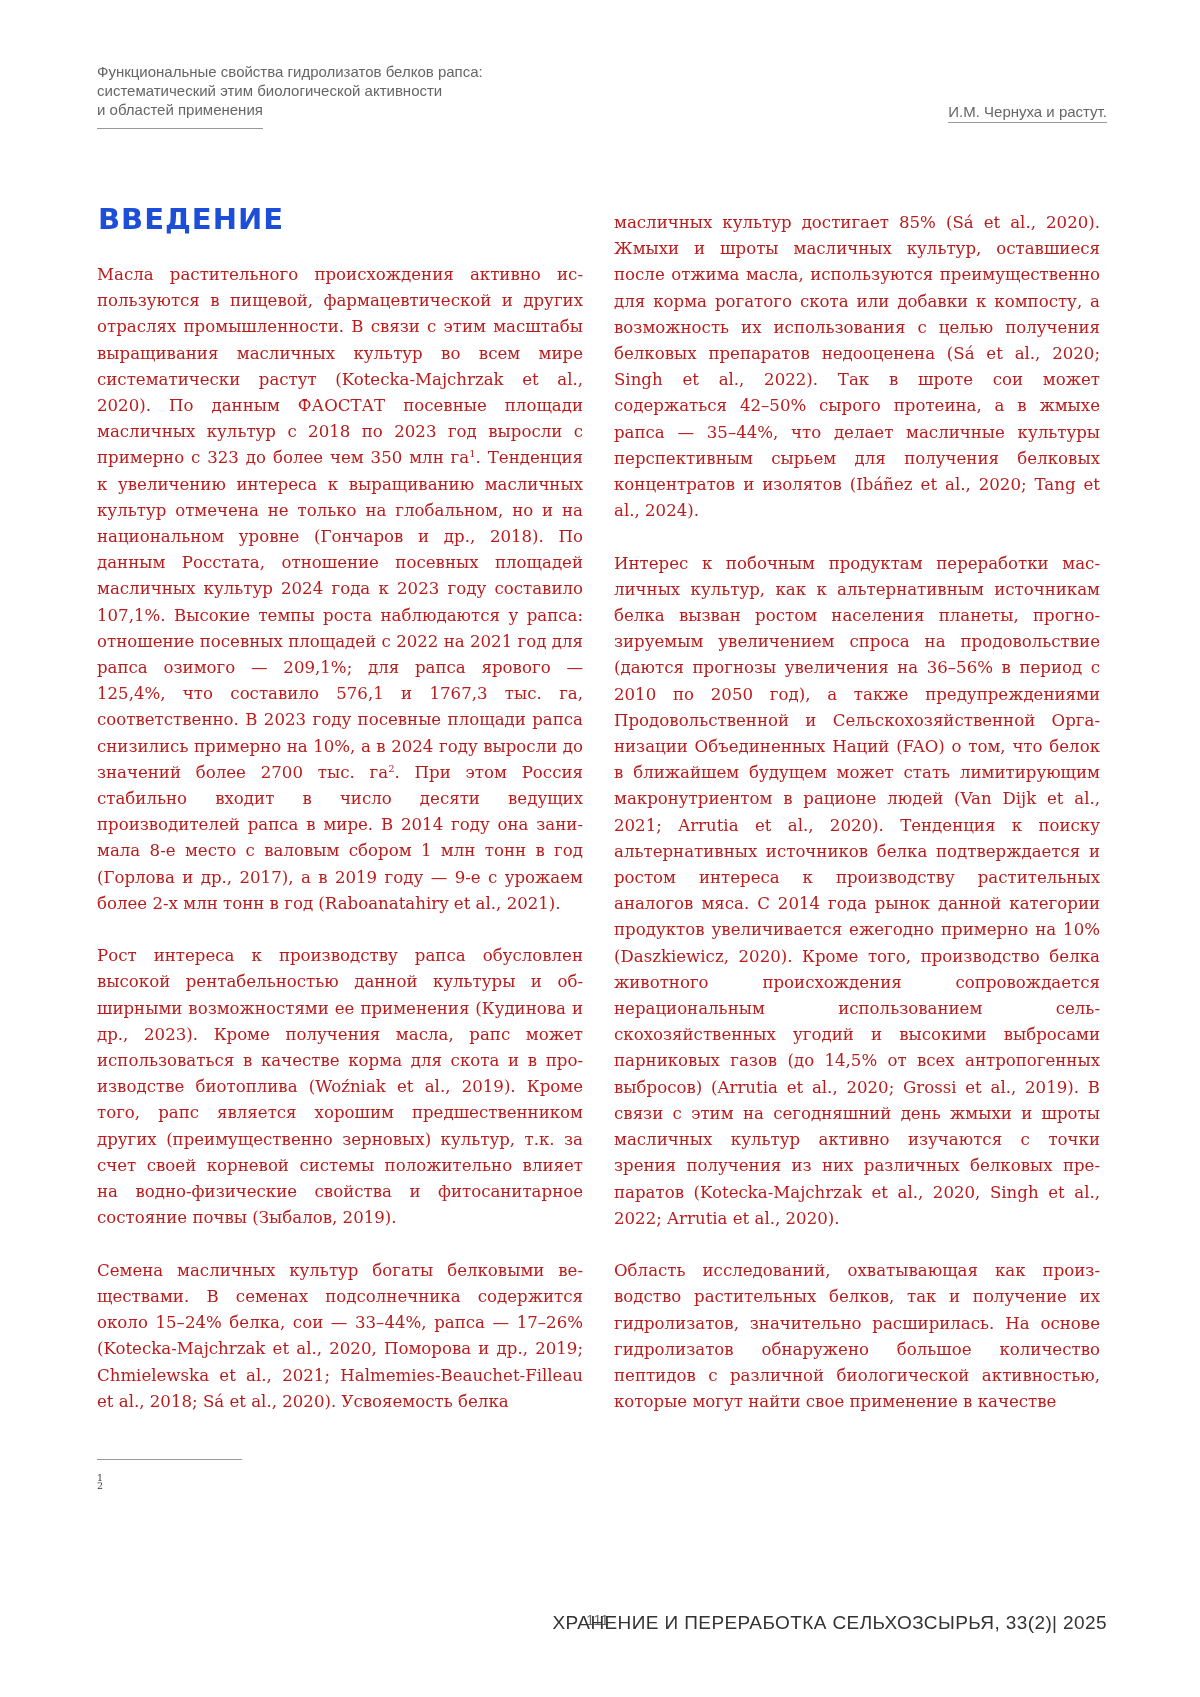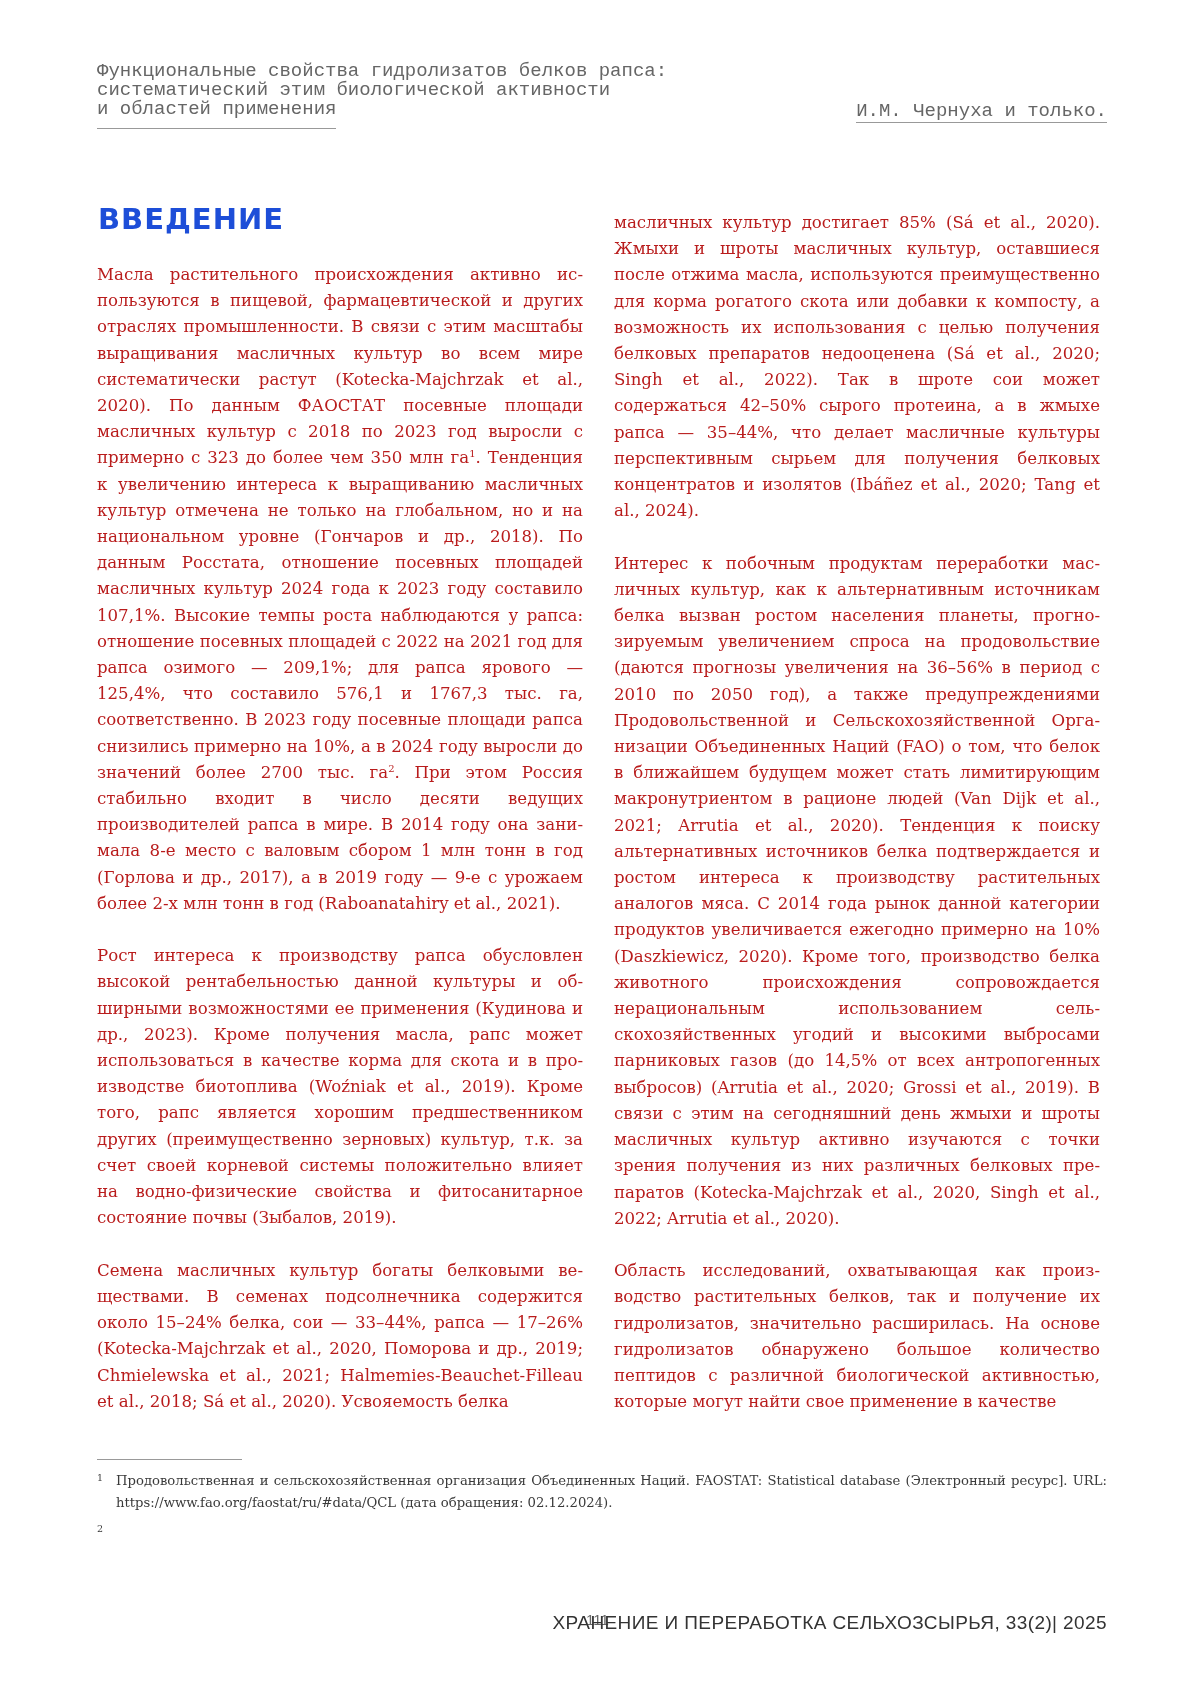--- a/index.html
+++ b/index.html
@@ -1,18 +1,18 @@
 <!DOCTYPE html>
 <html><head>
 <meta charset="utf-8">
 <style>
   html, body { margin: 0; padding: 0; background: #ffffff; }
   body { width: 1200px; height: 1697px; position: relative; overflow: hidden; color: #2b2b2b; }
   .running-head { position: absolute; left: 97px; top: 62px; width: 1010px; height: 60px;
-    font-family: Liberation Mono, monospace; font-size: 19px; color: #666; }
+    font-family: Liberation Sans, sans-serif; font-size: 15px; color: #666; }
   .rh-title { position: absolute; left: 0; top: 0; line-height: 19px; }
   .rh-title .line { display: block; white-space: nowrap; }
   .rh-title .underlined { display: inline-block; border-bottom: 1.5px solid #999; padding-bottom: 9px; }
   .rh-authors { position: absolute; right: 0; top: 40px; line-height: 19px; border-bottom: 1.5px solid #999; padding-bottom: 1px; }
 
   .section-heading { position: absolute; left: 98px; top: 202px; margin: 0;
     font-family: "DejaVu Sans", sans-serif; font-weight: bold; font-size: 29px; letter-spacing: 1px; color: #1d4ed8; }
 
   .column { position: absolute; width: 486px; font-family: "DejaVu Serif", serif; font-size: 16.6px;
     line-height: 26.2px; text-align: justify; color: #b91c1c; }
@@ -34,42 +34,41 @@
 </style>
 </head>
 <body>
 
 <header class="running-head">
   <div class="rh-title">
     <span class="line">Функциональные свойства гидролизатов белков рапса:</span>
     <span class="line">систематический этим биологической активности</span>
     <span class="line"><span class="underlined">и областей применения</span></span>
   </div>
-  <div class="rh-authors">И.М. Чернуха и только.</div>
+  <div class="rh-authors">И.М. Чернуха и растут.</div>
 </header>
 
 <h2 class="section-heading">ВВЕДЕНИЕ</h2>
 
 <div class="column col-left">
   <p><span>Масла растительного происхождения активно ис­пользуются в пищевой, фармацевтической и дру­гих отраслях промышленности. В связи с этим мас­штабы выращивания масличных культур во всем мире систематически растут (Kotecka-Majchrzak et al., 2020). По данным ФАОСТАТ посевные площа­ди масличных культур с 2018 по 2023 год выросли с примерно с 323 до более чем 350 млн га</span><sup>1</sup><span>. Тенден­ция к увеличению интереса к выращиванию мас­личных культур отмечена не только на глобаль­ном, но и на национальном уровне (Гончаров и др., 2018). По данным Росстата, отношение посевных площадей масличных культур 2024 года к 2023 году составило 107,1%. Высокие темпы роста наблюда­ются у рапса: отношение посевных площадей с 2022 на 2021 год для рапса озимого — 209,1%; для рапса ярового — 125,4%, что составило 576,1 и 1767,3 тыс. га, соответственно. В 2023 году посевные площади рапса снизились примерно на 10%, а в 2024 году выросли до значений более 2700 тыс. га</span><sup>2</sup><span>. При этом Россия стабильно входит в число десяти ведущих производителей рапса в мире. В 2014 году она зани­мала 8-е место с валовым сбором 1 млн тонн в год (Горлова и др., 2017), а в 2019 году — 9-е с урожаем более 2-х млн тонн в год (Raboanatahiry et al., 2021).</span></p>
   <p>Рост интереса к производству рапса обусловлен высокой рентабельностью данной культуры и об­ширными возможностями ее применения (Кудино­ва и др., 2023). Кроме получения масла, рапс может использоваться в качестве корма для скота и в про­изводстве биотоплива (Woźniak et al., 2019). Кроме того, рапс является хорошим предшественником других (преимущественно зерновых) культур, т.к. за счет своей корневой системы положительно влияет на водно-физические свойства и фитосани­тарное состояние почвы (Зыбалов, 2019).</p>
   <p>Семена масличных культур богаты белковыми ве­ществами. В семенах подсолнечника содержится около 15–24% белка, сои — 33–44%, рапса — 17–26% (Kotecka-Majchrzak et al., 2020, Поморова и др., 2019; Chmielewska et al., 2021; Halmemies-Beauchet-Filleau et al., 2018; Sá et al., 2020). Усвояемость белка</p>
 </div>
 
 <div class="column col-right">
   <p>масличных культур достигает 85% (Sá et al., 2020). Жмыхи и шроты масличных культур, оставши­еся после отжима масла, используются преиму­щественно для корма рогатого скота или добавки к компосту, а возможность их использования с це­лью получения белковых препаратов недооцене­на (Sá et al., 2020; Singh et al., 2022). Так в шроте сои может содержаться 42–50% сырого протеина, а в жмыхе рапса — 35–44%, что делает масличные культуры перспективным сырьем для получения белковых концентратов и изолятов (Ibáñez et al., 2020; Tang et al., 2024).</p>
   <p>Интерес к побочным продуктам переработки мас­личных культур, как к альтернативным источникам белка вызван ростом населения планеты, прогно­зируемым увеличением спроса на продовольствие (даются прогнозы увеличения на 36–56% в пери­од с 2010 по 2050 год), а также предупреждениями Продовольственной и Сельскохозяйственной Орга­низации Объединенных Наций (FAO) о том, что бе­лок в ближайшем будущем может стать лимитиру­ющим макронутриентом в рационе людей (Van Dijk et al., 2021; Arrutia et al., 2020). Тенденция к поиску альтернативных источников белка подтверждается и ростом интереса к производству растительных аналогов мяса. С 2014 года рынок данной катего­рии продуктов увеличивается ежегодно примерно на 10% (Daszkiewicz, 2020). Кроме того, производ­ство белка животного происхождения сопрово­ждается нерациональным использованием сель­скохозяйственных угодий и высокими выбросами парниковых газов (до 14,5% от всех антропогенных выбросов) (Arrutia et al., 2020; Grossi et al., 2019). В связи с этим на сегодняшний день жмыхи и шро­ты масличных культур активно изучаются с точки зрения получения из них различных белковых пре­паратов (Kotecka-Majchrzak et al., 2020, Singh et al., 2022; Arrutia et al., 2020).</p>
   <p>Область исследований, охватывающая как произ­водство растительных белков, так и получение их гидролизатов, значительно расширилась. На осно­ве гидролизатов обнаружено большое количество пептидов с различной биологической активностью, которые могут найти свое применение в качестве</p>
 </div>
 
 <div class="footnote-rule"></div>
 <div class="footnotes">
   <div class="fn">
     <span class="fn-num">1</span>
-    <span>Продовольственная и сельскохозяйственная организация Объединенных Наций. FAOSTAT: Statistical database (Электронный ре­сурс]. URL: https://www.fao.org/faostat/ru/#data/QCL (дата обращения: 02.12.2024).</span>
   </div>
   <div class="fn">
     <span class="fn-num">2</span>
   </div>
 </div>
 
 <footer class="page-footer">
   <span class="page-number">111</span>
   <span class="journal-name">ХРАНЕНИЕ И ПЕРЕРАБОТКА СЕЛЬХОЗСЫРЬЯ, 33(2)| 2025</span>
 </footer>

